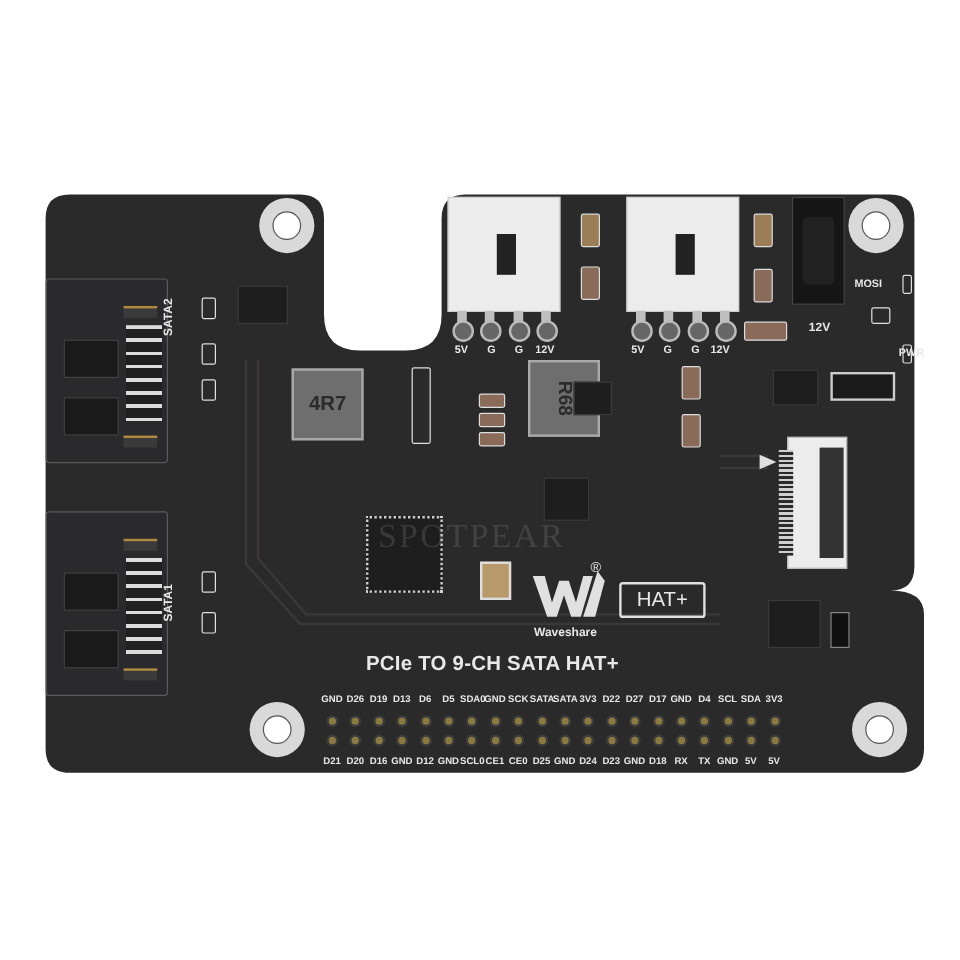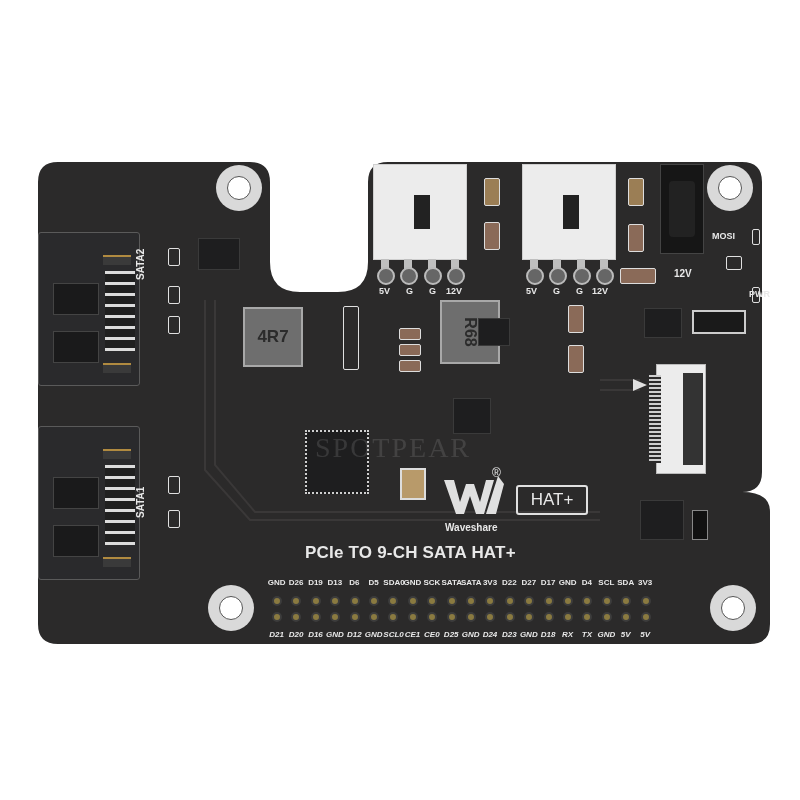--- a/index.html
+++ b/index.html
@@ -229,21 +229,21 @@
         <circle cx="282" cy="25" r="4"></circle>
       <circle cx="301" cy="25" r="4"></circle>
         <circle cx="320" cy="25" r="4"></circle>
         <circle cx="340" cy="25" r="4"></circle>
         <circle cx="359" cy="25" r="4"></circle>
         <circle cx="379" cy="25" r="4"></circle>
     </g>
   </svg>
 </div>
 
-<div class="gpio-row silk" style="left:267px;top:630px;font-style:italic;">
+<div class="gpio-row silk" style="left:267px;top:630px;">
   <span class="gpio-label">D21</span>
   <span class="gpio-label">D20</span>
   <span class="gpio-label">D16</span>
   <span class="gpio-label">GND</span>
   <span class="gpio-label">D12</span>
   <span class="gpio-label">GND</span>
   <span class="gpio-label">SCL0</span>
   <span class="gpio-label">CE1</span>
   <span class="gpio-label">CE0</span>
   <span class="gpio-label">D25</span>

